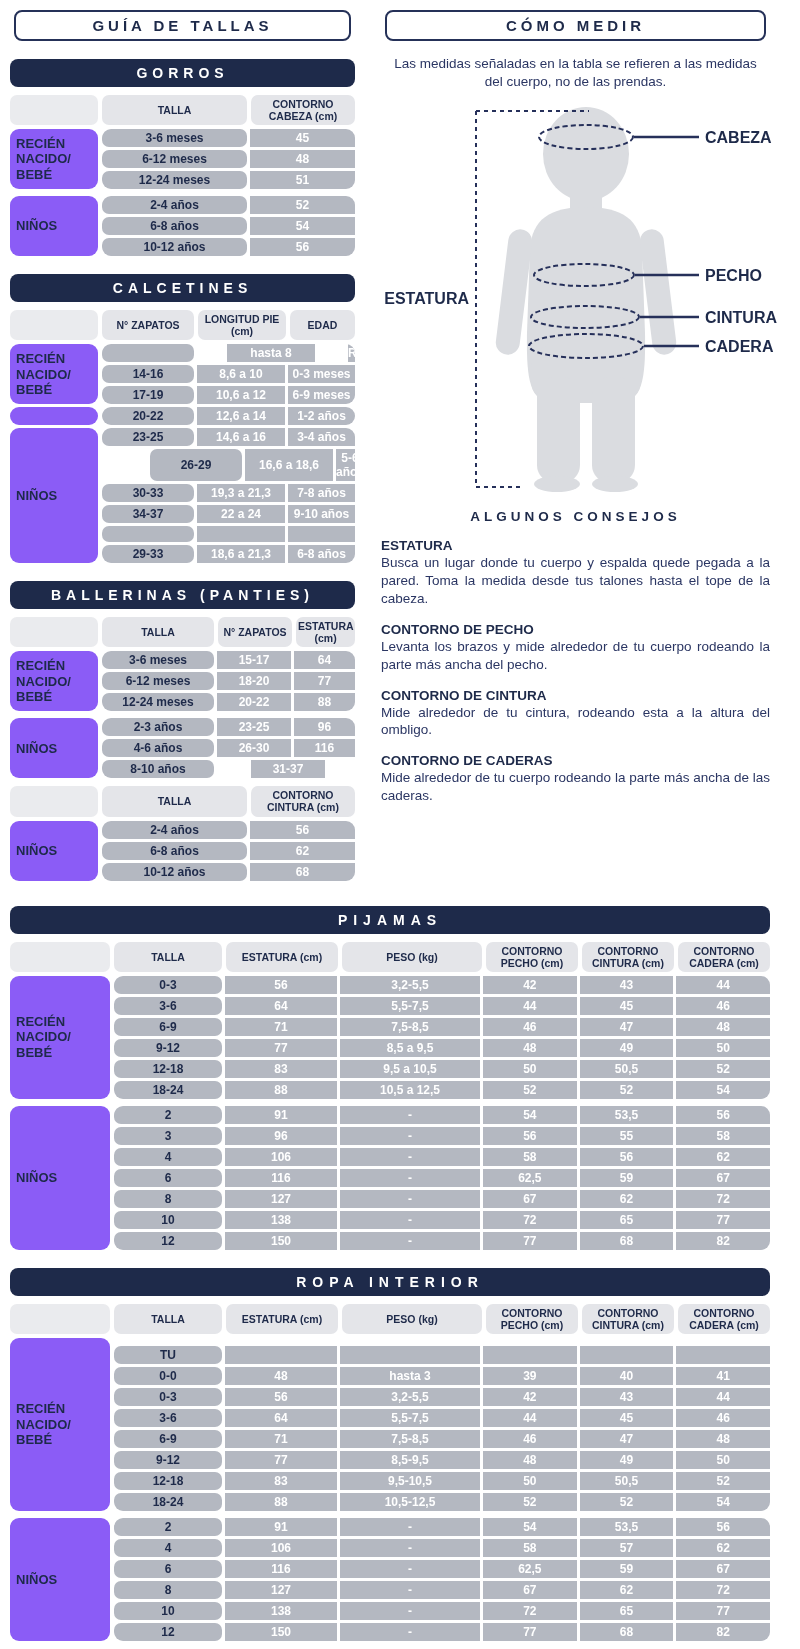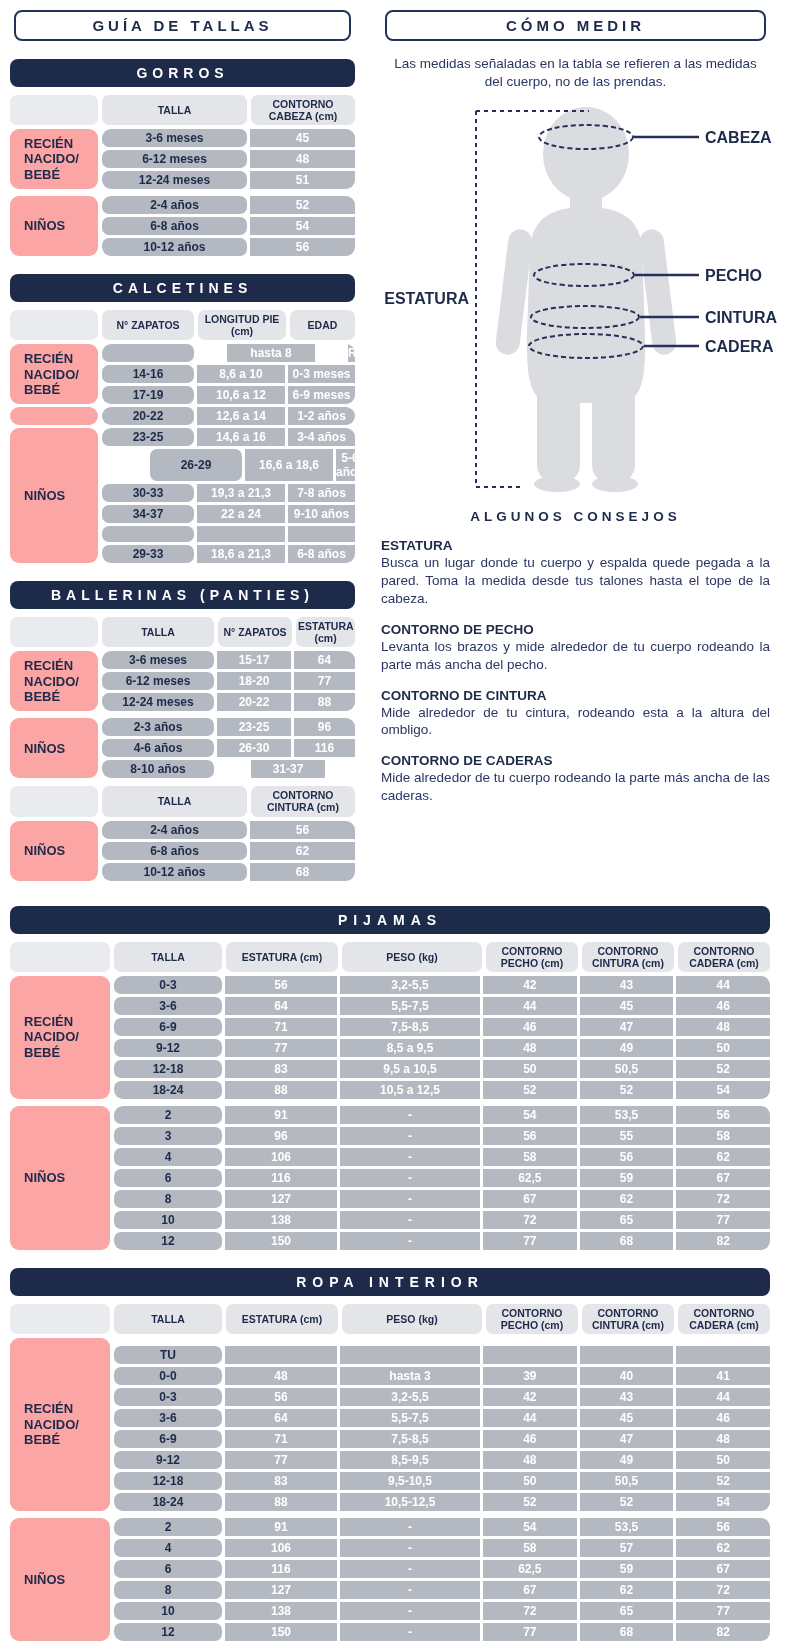--- a/index.html
+++ b/index.html
@@ -12,22 +12,22 @@
   .title-box{border:2px solid #253158; border-radius:8px; background:#fff; color:#1e2a4a;
     text-align:center; font-weight:bold; letter-spacing:4px; font-size:15px; padding:5px 16px; margin:0 4px;}
   .band{background:#1e2a4a; color:#fff; border-radius:8px; text-align:center; font-weight:bold;
     letter-spacing:5px; font-size:14px; padding:6px 4px; margin-top:18px;}
   .thead{display:grid; gap:4px; margin:8px 0 4px;}
   .pill{background:#e4e5e9; border-radius:7px; color:#1e2a4a; font-weight:bold; text-align:center;
     font-size:10.5px; line-height:1.15; display:flex; align-items:center; justify-content:center;
     padding:3px 2px; min-height:28px; box-sizing:border-box;}
   .pill.corner{background:#eaebee;}
   .tgroup{display:grid; gap:0 4px; margin-bottom:7px;}
-  .glabel{background:#fca5a5; border-radius:9px; color:#1e2a4a; font-weight:bold; font-size:13px;
-    display:flex; flex-direction:column; justify-content:center; padding-left:14px; line-height:1.18;
+  .glabel{background:#8b5cf6; border-radius:9px; color:#1e2a4a; font-weight:bold; font-size:13px;
+    display:flex; flex-direction:column; justify-content:center; padding-left:6px; line-height:1.18;
     box-sizing:border-box;}
   .rows{display:flex; flex-direction:column; gap:3px; border-radius:9px; overflow:hidden;}
   .trow{display:grid; gap:3px;}
   .cell{background:#b4b8c1; color:#ffffff; font-weight:bold; text-align:center; font-size:12px;
     padding:2px 0; min-height:16px; box-sizing:border-box; display:flex; align-items:center; justify-content:center;}
   .cell.c-first{color:#1e2a4a;border-radius:7px;}
 
   .intro{text-align:center; font-size:13.5px; line-height:1.35; margin:14px 6px 4px; color:#2b3663;}
   .diagram{margin:6px 0 2px; text-align:center;}
   .tips-title{text-align:center; font-weight:bold; letter-spacing:4px; font-size:13.5px; color:#1e2a4a; margin:10px 0 8px;}

